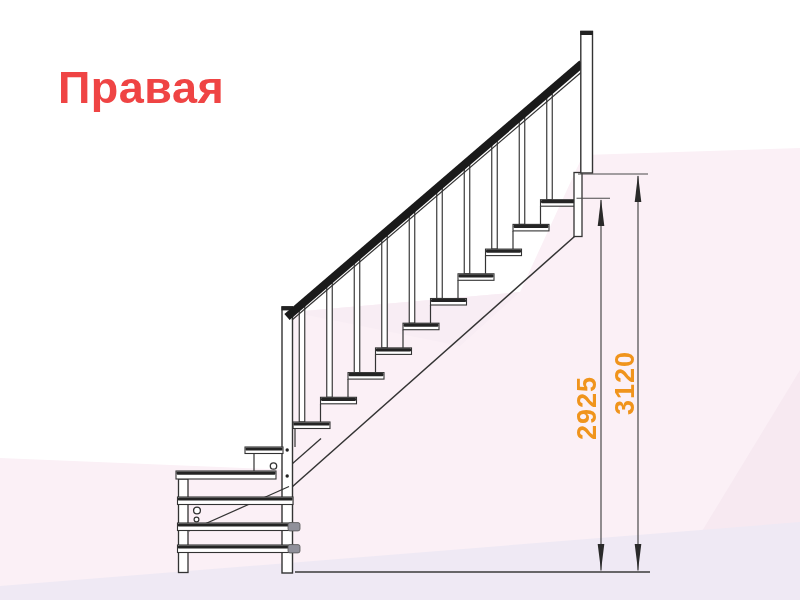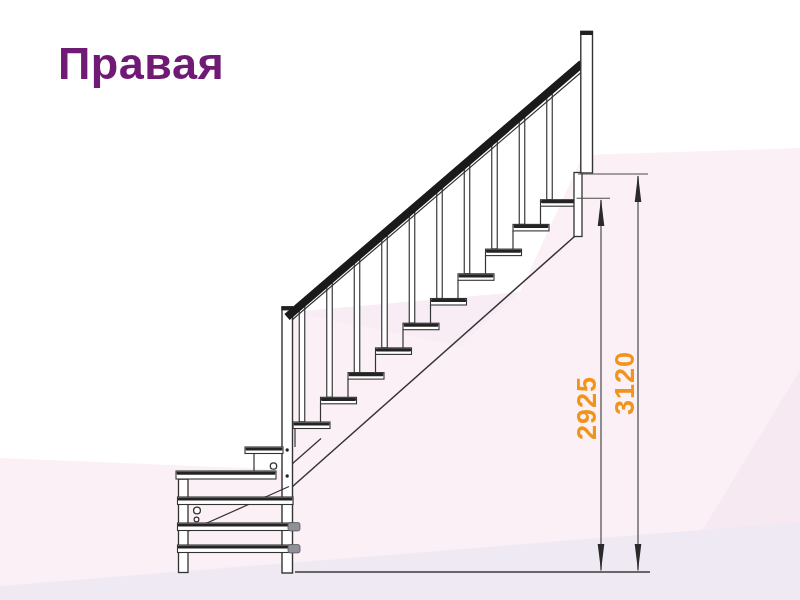--- a/index.html
+++ b/index.html
@@ -3,22 +3,22 @@
 <meta charset="utf-8">
 <style>
   html,body{margin:0;padding:0;}
   body{
     width:800px;height:600px;overflow:hidden;background:#ffffff;
     font-family:"Liberation Sans", sans-serif;position:relative;
   }
   .stage{position:absolute;left:0;top:0;width:800px;height:600px;}
   svg{position:absolute;left:0;top:0;display:block;}
   .page-title{
-    position:absolute;left:58px;top:40px;
-    font-size:45px;font-weight:700;color:#701a75;letter-spacing:.5px;
+    position:absolute;left:58px;top:64px;
+    font-size:45px;font-weight:700;color:#ef4444;letter-spacing:.5px;
     line-height:1.05;user-select:none;
   }
   .dim-label{
     font-family:"Liberation Sans", sans-serif;
     font-size:27px;font-weight:700;letter-spacing:1px;
   }
 </style>
 </head>
 <body>
 

